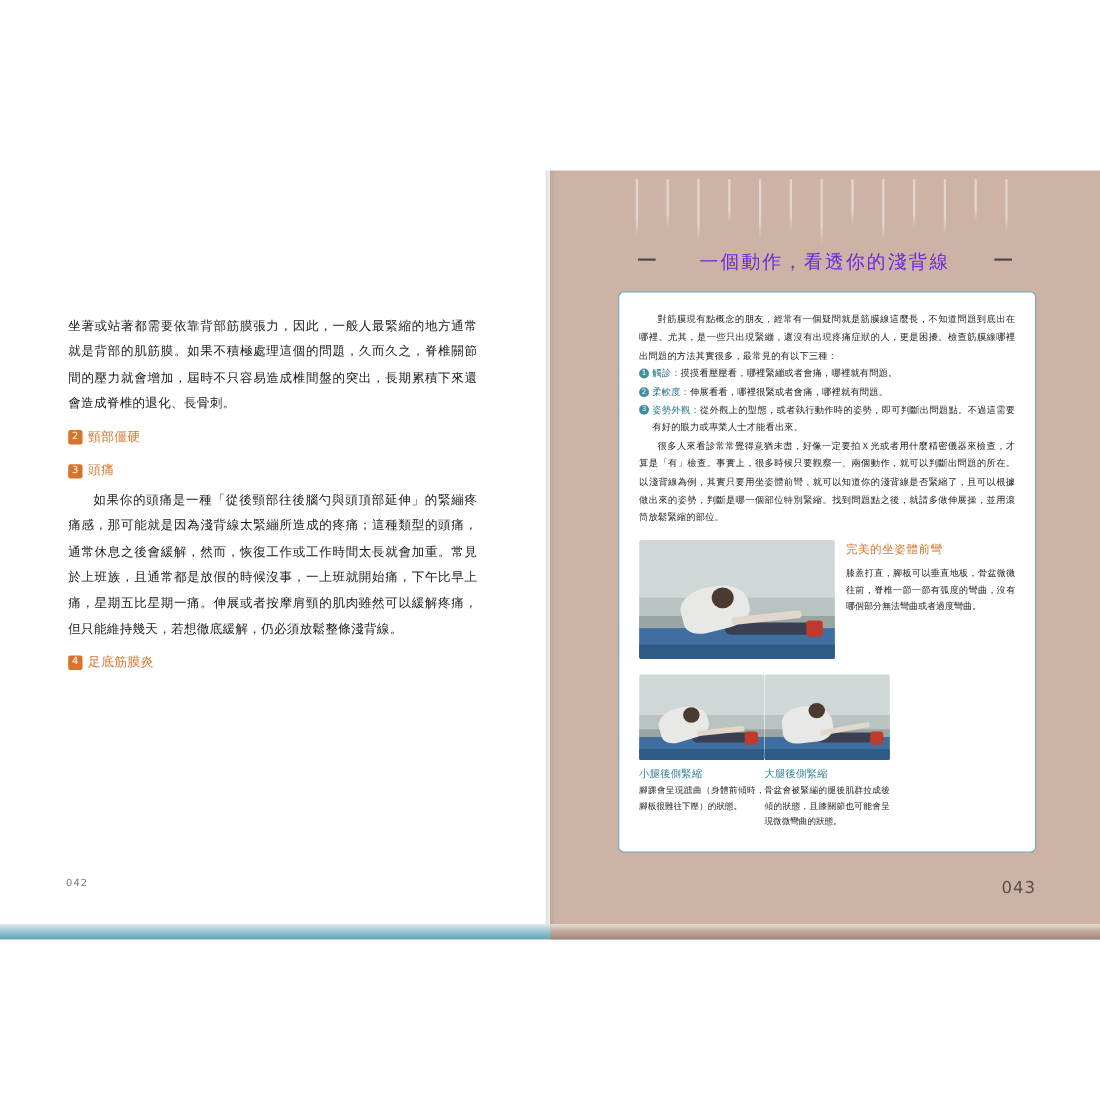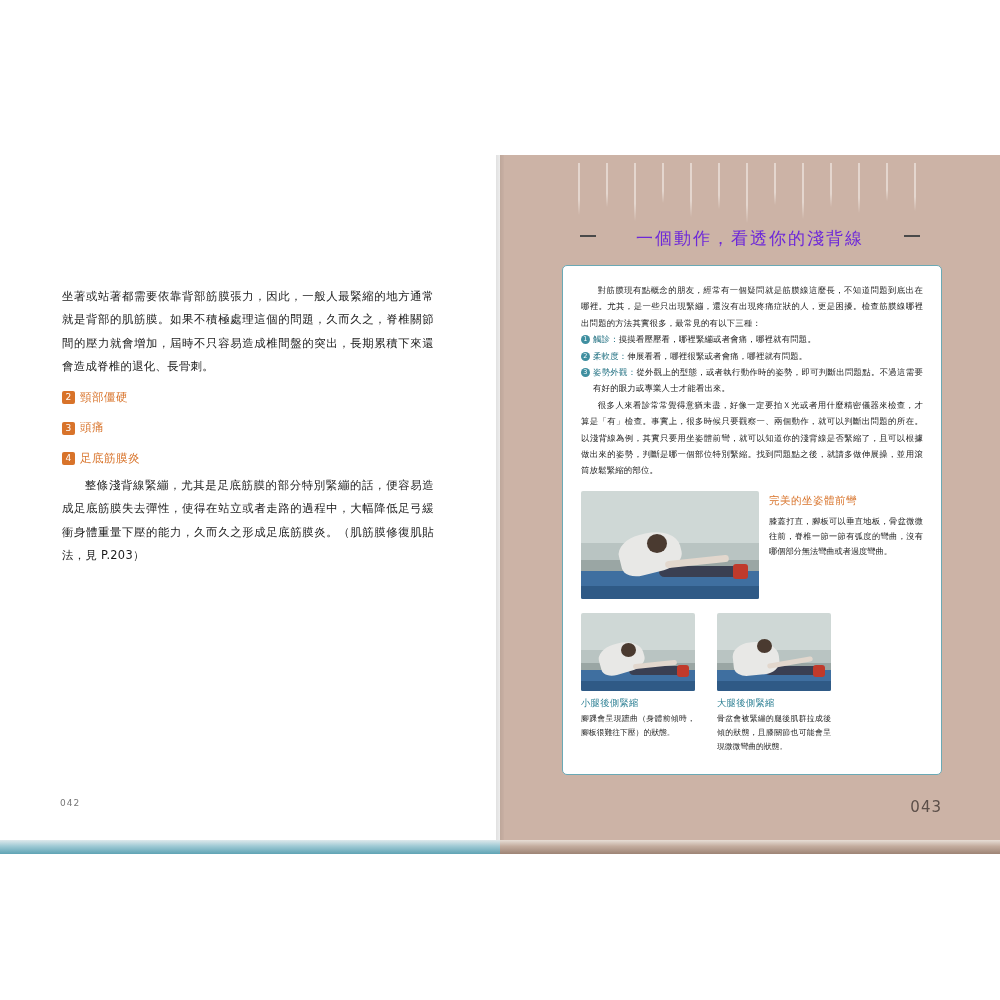--- a/index.html
+++ b/index.html
@@ -183,21 +183,21 @@
   }
   .hero-caption {
     font-size: 8.2px;
     line-height: 1.85;
     color: #222;
     text-align: justify;
   }
 
   .thumbs {
     display: flex;
-    gap: 22px;
+    gap: 0;
     margin-top: 14px;
   }
   .thumb-col { width: 114px; }
   .thumb-photo {
     width: 114px;
     height: 78px;
     border-radius: 2px;
     position: relative;
     overflow: hidden;
   }
@@ -276,27 +276,27 @@
         <span class="num-box">2</span>
         <span>頸部僵硬</span>
       </div>
 
 
       <div class="sec-head">
         <span class="num-box">3</span>
         <span>頭痛</span>
       </div>
 
+      <p class="indent">如果你的頭痛是一種「從後頸部往後腦勺與頭頂部延伸」的緊繃疼痛感，那可能就是因為淺背線太緊繃所造成的疼痛；這種類型的頭痛，通常休息之後會緩解，然而，恢復工作或工作時間太長就會加重。常見於上班族，且通常都是放假的時候沒事，一上班就開始痛，下午比早上痛，星期五比星期一痛。伸展或者按摩肩頸的肌肉雖然可以緩解疼痛，但只能維持幾天，若想徹底緩解，仍必須放鬆整條淺背線。</p>
 
       <div class="sec-head">
         <span class="num-box">4</span>
         <span>足底筋膜炎</span>
       </div>
 
-      <p class="indent">整條淺背線緊繃，尤其是足底筋膜的部分特別緊繃的話，便容易造成足底筋膜失去彈性，使得在站立或者走路的過程中，大幅降低足弓緩衝身體重量下壓的能力，久而久之形成足底筋膜炎。（肌筋膜修復肌貼法，見 P.203）</p>
     </div>
 
     <div class="folio-left">042</div>
   </div>
 
   <div class="right-page">
 
     <div class="drip-wrap">
       <div class="drip" style="left:0px;   height:52px;"></div>
       <div class="drip" style="left:28px;  height:44px;"></div>

